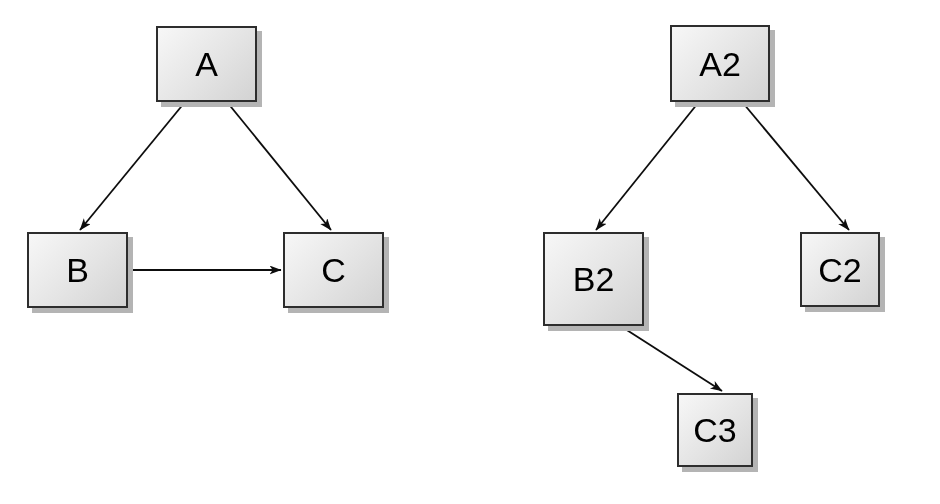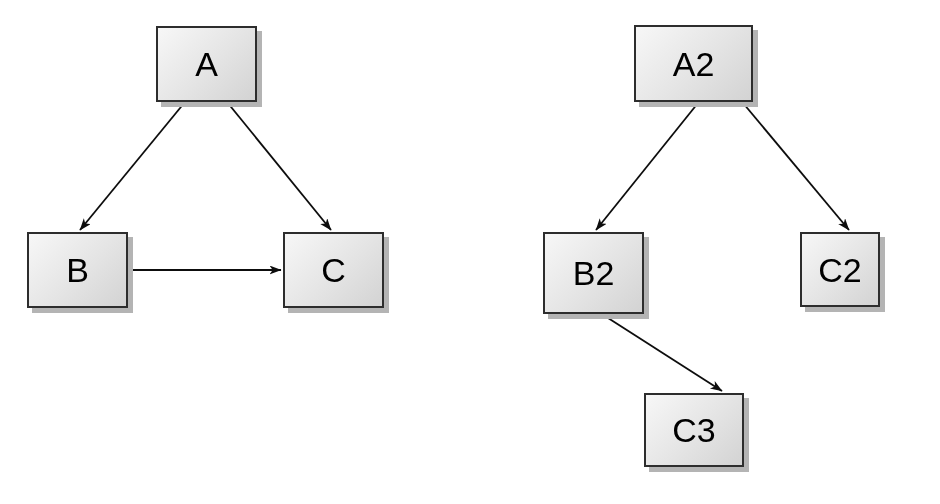--- a/index.html
+++ b/index.html
@@ -66,26 +66,26 @@
   <div>
       <div class="node" style="left: 156px; top: 26px; width: 101px; height: 76px;">
         <span class="node-label">A</span>
       </div>
       <div class="node" style="left: 27px; top: 232px; width: 101px; height: 76px;">
         <span class="node-label">B</span>
       </div>
       <div class="node" style="left: 283px; top: 232px; width: 101px; height: 76px;">
         <span class="node-label">C</span>
       </div>
-      <div class="node" style="left: 634px; top: 25px; width: 119px; height: 77px; justify-content: center;">
+      <div class="node" style="left: 670px; top: 25px; width: 100px; height: 77px; justify-content: center;">
         <span class="node-label">A2</span>
       </div>
-      <div class="node" style="left: 543px; top: 232px; width: 101px; height: 82px;">
+      <div class="node" style="left: 543px; top: 232px; width: 101px; height: 94px;">
         <span class="node-label">B2</span>
       </div>
       <div class="node" style="left: 800px; top: 232px; width: 80px; height: 75px;">
         <span class="node-label">C2</span>
       </div>
-      <div class="node" style="left: 644px; top: 393px; width: 100px; height: 74px; align-items: center;">
+      <div class="node" style="left: 677px; top: 393px; width: 76px; height: 74px; align-items: center;">
         <span class="node-label">C3</span>
       </div>
     </div>
 </div>
 
 </body></html>

